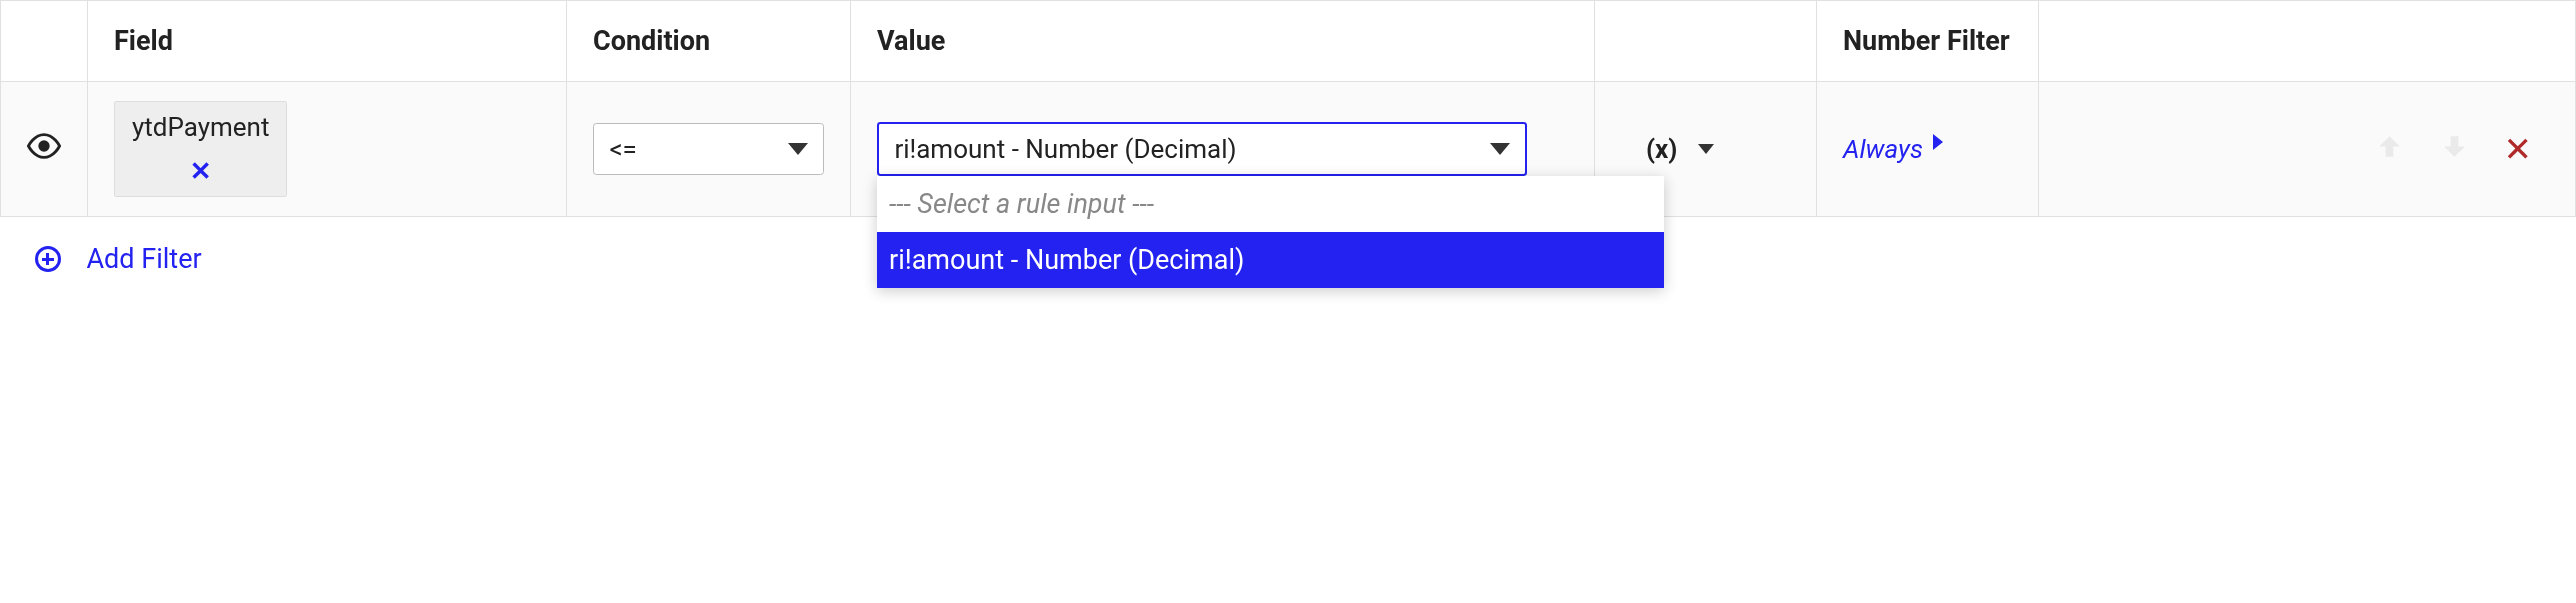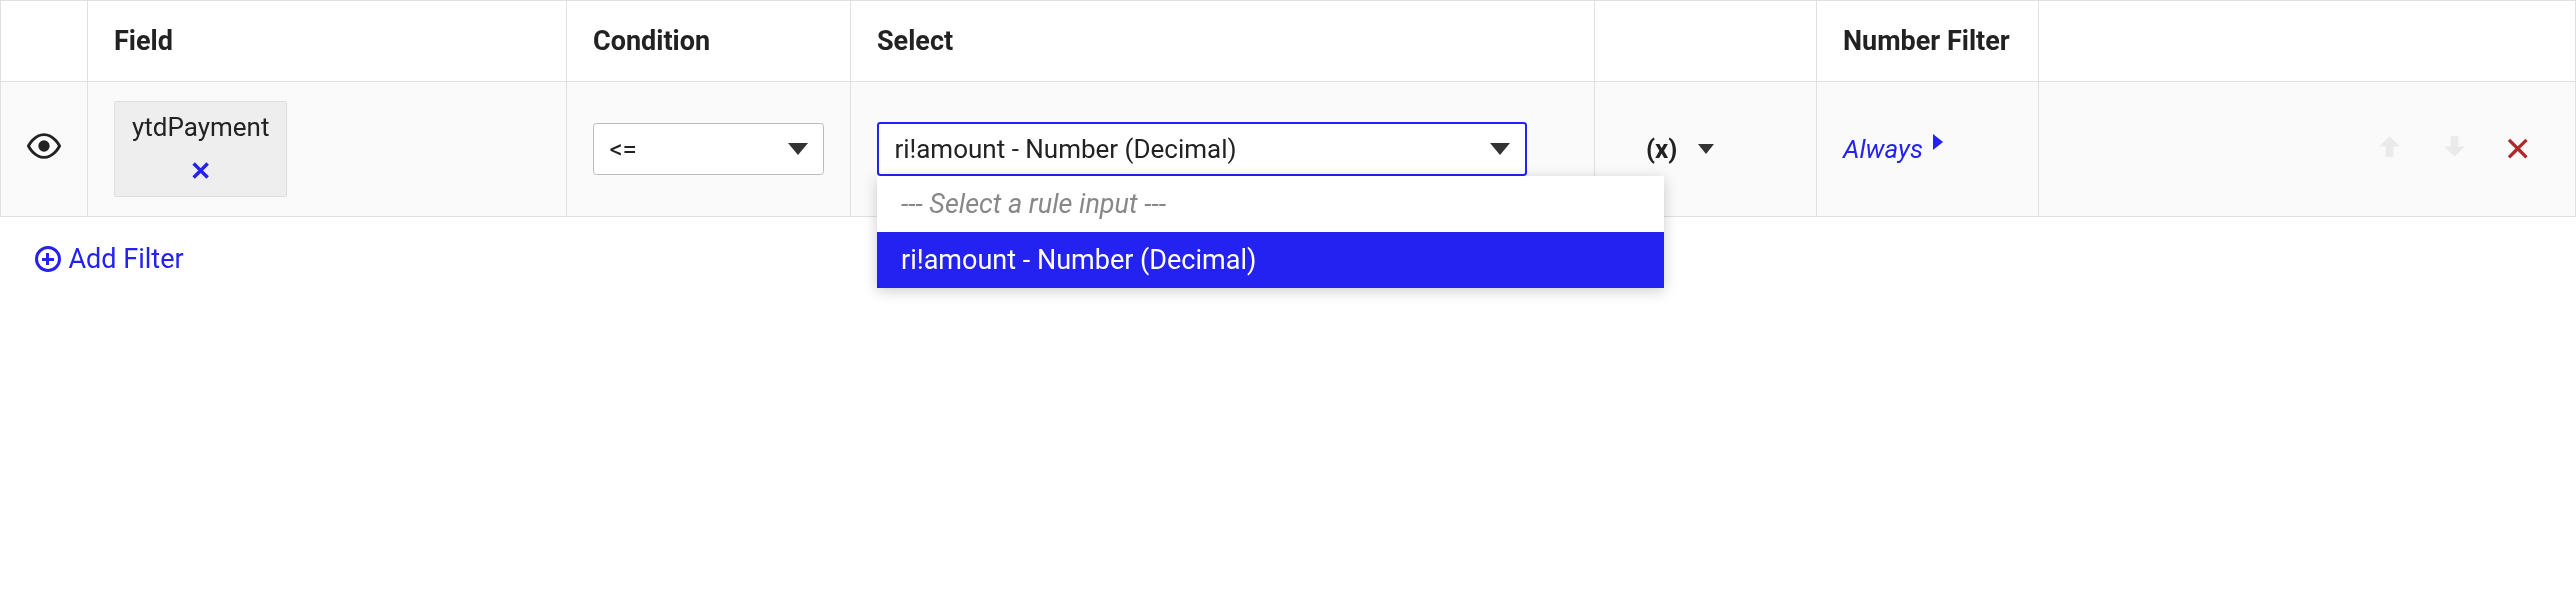--- a/index.html
+++ b/index.html
@@ -147,21 +147,21 @@
     .footer-row td {
       background: #fff;
       border-left: none;
       border-right: none;
       border-bottom: none;
       padding: 26px 26px 26px 34px;
     }
     .add-filter {
       display: inline-flex;
       align-items: center;
-      gap: 8px;
+      gap: 26px;
       color: #2322f0;
       font-size: 27px;
       cursor: pointer;
     }
     .plus-circle {
       width: 26px;
       height: 26px;
       border: 3.4px solid #2322f0;
       border-radius: 50%;
       display: inline-flex;
@@ -184,21 +184,21 @@
       background: #2322f0;
     }
     .dropdown {
       position: absolute;
       background: #fff;
       box-shadow: 0 3.4px 13.7px rgba(0,0,0,0.2);
       min-width: 787px;
       z-index: 10;
     }
     .dropdown-option {
-      padding: 12px 24px;
+      padding: 12px 12px;
       font-size: 27px;
     }
     .dropdown-option.placeholder {
       font-style: italic;
       color: #888;
     }
     .dropdown-option.selected {
       background: #2322f0;
       color: #fff;
     }
@@ -212,21 +212,21 @@
 </head>
 <body>
 
 <div class="container">
   <table>
     <thead>
       <tr>
         <th class="col-visibility"></th>
         <th class="col-field">Field</th>
         <th class="col-condition">Condition</th>
-        <th class="col-value">Select</th>
+        <th class="col-value">Value</th>
         <th class="col-expr"></th>
         <th class="col-apply">Number Filter</th>
         <th class="col-actions"></th>
       </tr>
     </thead>
     <tbody>
       <tr>
         <td class="center">
           <span class="eye-icon">
             <svg width="34" height="34" viewBox="0 0 24 24" fill="none" stroke="#222" stroke-width="2">

